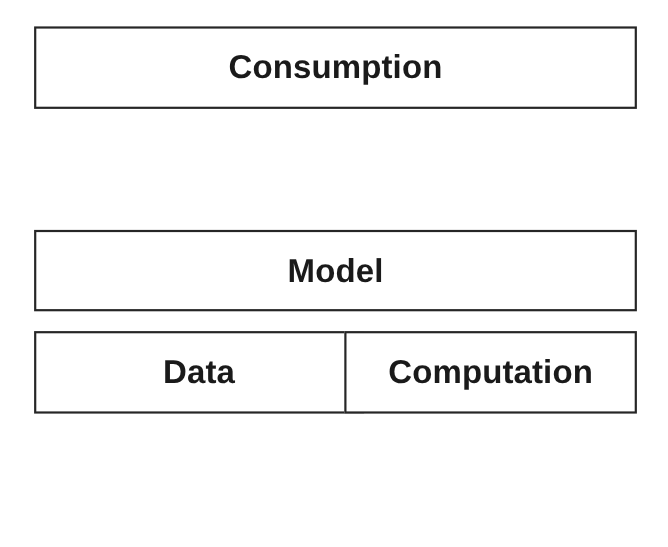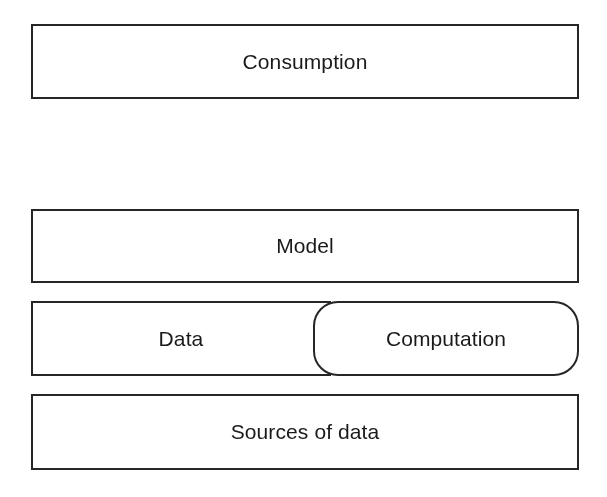--- a/index.html
+++ b/index.html
@@ -27,25 +27,25 @@
     position: absolute;
     box-sizing: border-box;
     background: #ffffff;
     border: 2px solid #262626;
     display: flex;
     align-items: center;
     justify-content: center;
   }
 
   .layer-label {
-    font-size: 21px;
+    font-size: 30px;
     line-height: 1.1;
     color: #1a1a1a;
     letter-spacing: 0.1px;
-    font-weight: 400;
+    font-weight: 700;
     text-align: center;
     white-space: nowrap;
   }
 
   
   .box-consumption {
     left: 31px;  top: 24px;
     width: 548px; height: 75px;
   }
   .box-application {
@@ -55,21 +55,21 @@
   .box-model {
     left: 31px;  top: 209px;
     width: 548px; height: 74px; align-items: center;
   }
   .box-data {
     left: 31px;  top: 301px;
     width: 300px; height: 75px;
   }
   .box-computation {
     left: 313px; top: 301px;
-    width: 266px; height: 75px; border-radius: 25px;
+    width: 266px; height: 75px;
   }
   .box-sources {
     left: 31px;  top: 394px;
     width: 548px; height: 76px;
   }
 </style>
 </head>
 <body>
 
 <div id="diagram">
@@ -84,17 +84,14 @@
   </div>
 
   <div class="layer-box box-data">
     <span class="layer-label">Data</span>
   </div>
 
   <div class="layer-box box-computation">
     <span class="layer-label">Computation</span>
   </div>
 
-  <div class="layer-box box-sources">
-    <span class="layer-label">Sources of data</span>
-  </div>
 
 </div>
 
 </body></html>

